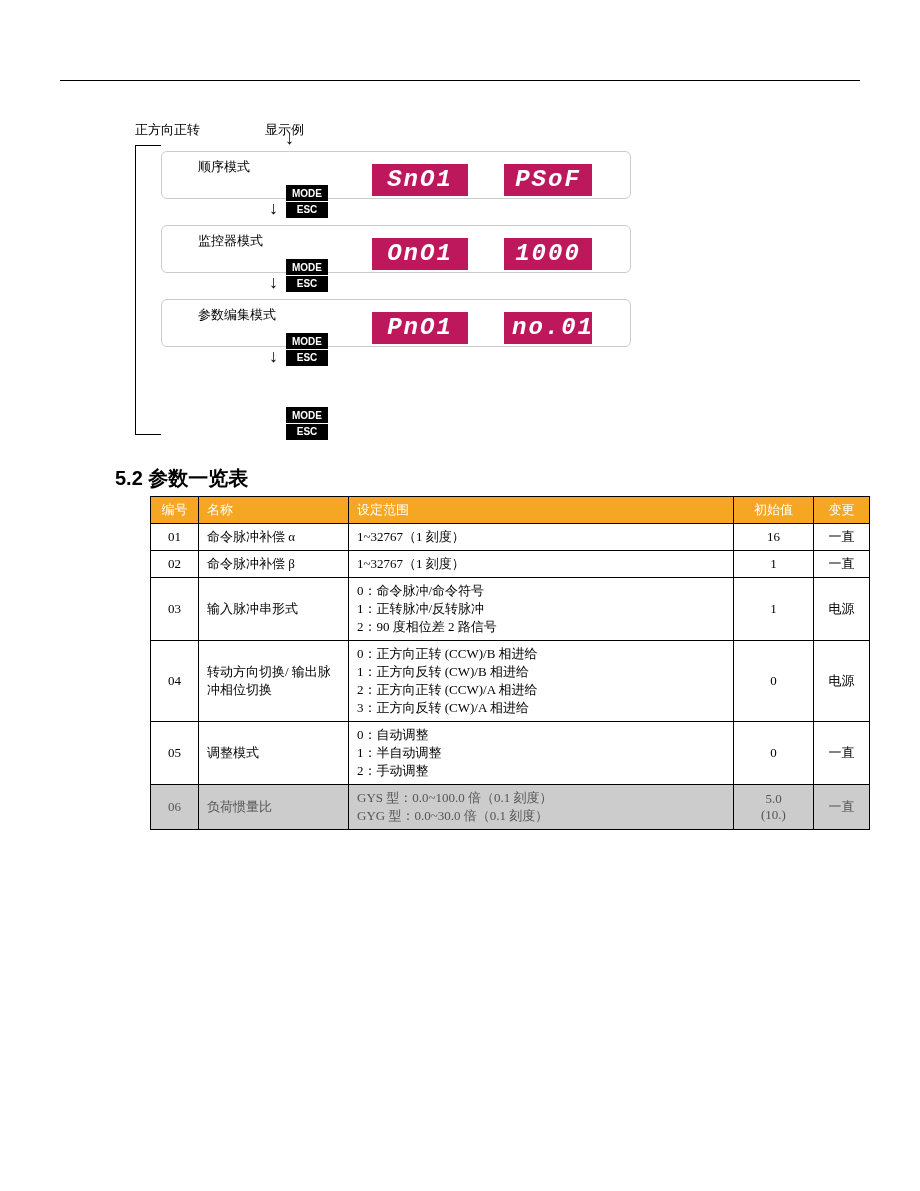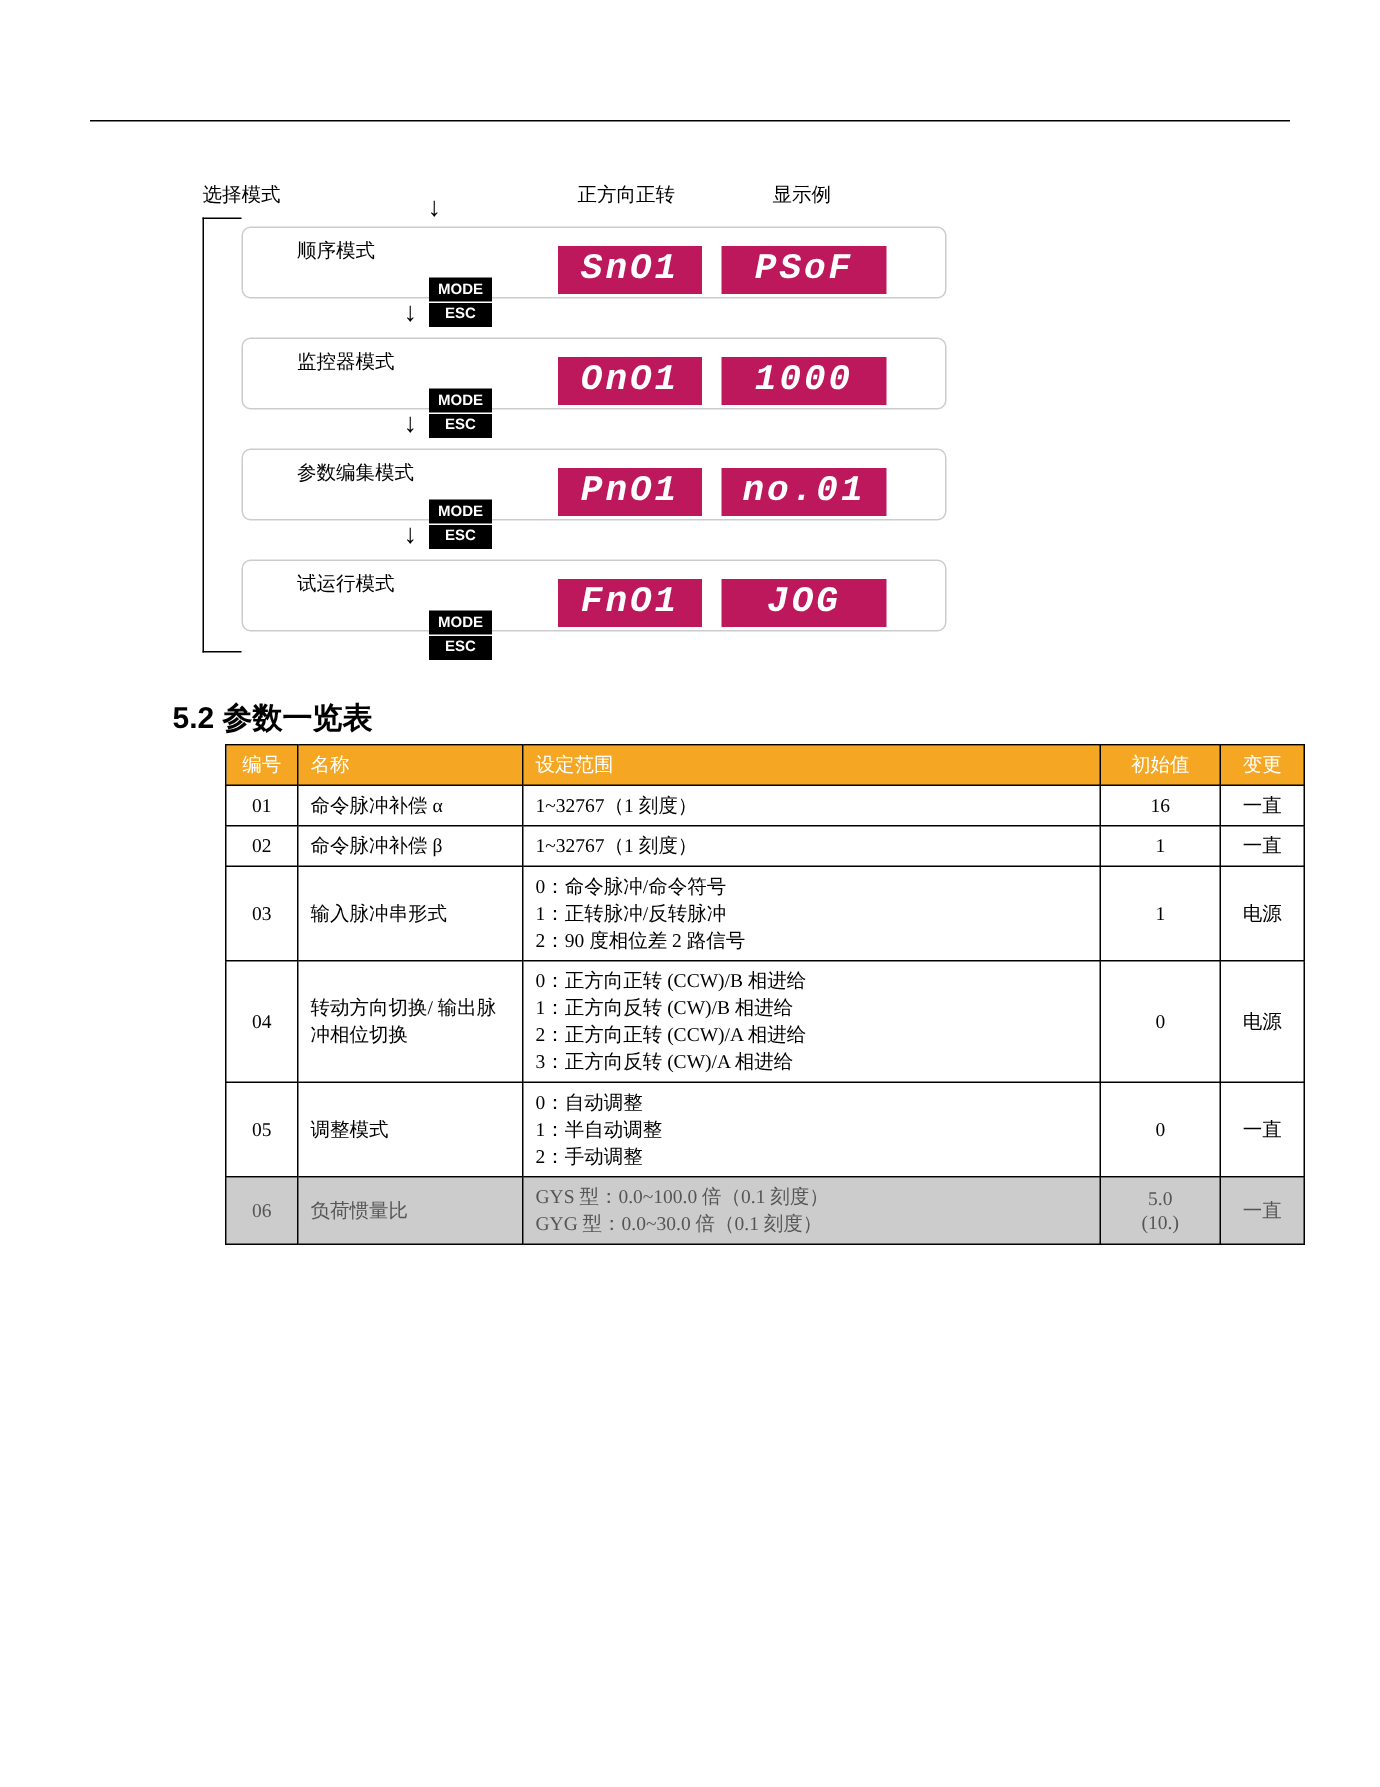--- a/index.html
+++ b/index.html
@@ -96,21 +96,21 @@
       background: #be185d;
       color: #fff;
       font-family: "Courier New", monospace;
       font-weight: bold;
       font-size: 24px;
       letter-spacing: 2px;
       padding: 2px 8px;
       font-style: italic;
     }
     .lcd.sub { left: 210px; width: 96px; text-align: center; }
-    .lcd.ex  { left: 319px; width: 110px; text-align: center; }
+    .lcd.ex  { left: 342px; width: 88px; text-align: center; }
     .section-heading {
       font-size: 20px;
       font-weight: bold;
       margin-top: 24px;
       margin-bottom: 4px;
       margin-left: 55px;
       font-family: Arial, "SimHei", sans-serif;
     }
     table.param {
       border-collapse: collapse;
@@ -133,21 +133,20 @@
     tr.shade td { background: #ccc; color: #555; }
     td.range { white-space: pre-line; }
   </style>
 </head>
 <body>
 
 <div class="top-rule"></div>
 
 <div class="diagram-area">
   <div class="diagram-heads">
-    <span class="h1">选择模式</span>
     <span class="h2">正方向正转</span>
     <span>显示例</span>
   </div>
 
 
   <div class="rows-wrap">
     <div class="vbar" style="height:290px"></div>
     <span class="down-arrow">↓</span>
 
     <div class="mode-row">
@@ -183,25 +182,20 @@
         <div class="lcd ex">no.01</div>
       </div>
       <span class="row-arrow">↓</span>
       <div class="btn">
         <div class="bline1">MODE</div>
         <div>ESC</div>
       </div>
     </div>
 
     <div class="mode-row">
-      <div class="mode-box">
-        <span>试运行模式</span>
-        <div class="lcd sub">FnO1</div>
-        <div class="lcd ex">JOG</div>
-      </div>
       <div class="btn">
         <div class="bline1">MODE</div>
         <div>ESC</div>
       </div>
     </div>
 
   </div>
 </div>
 
 <h2 class="section-heading">5.2  参数一览表</h2>

